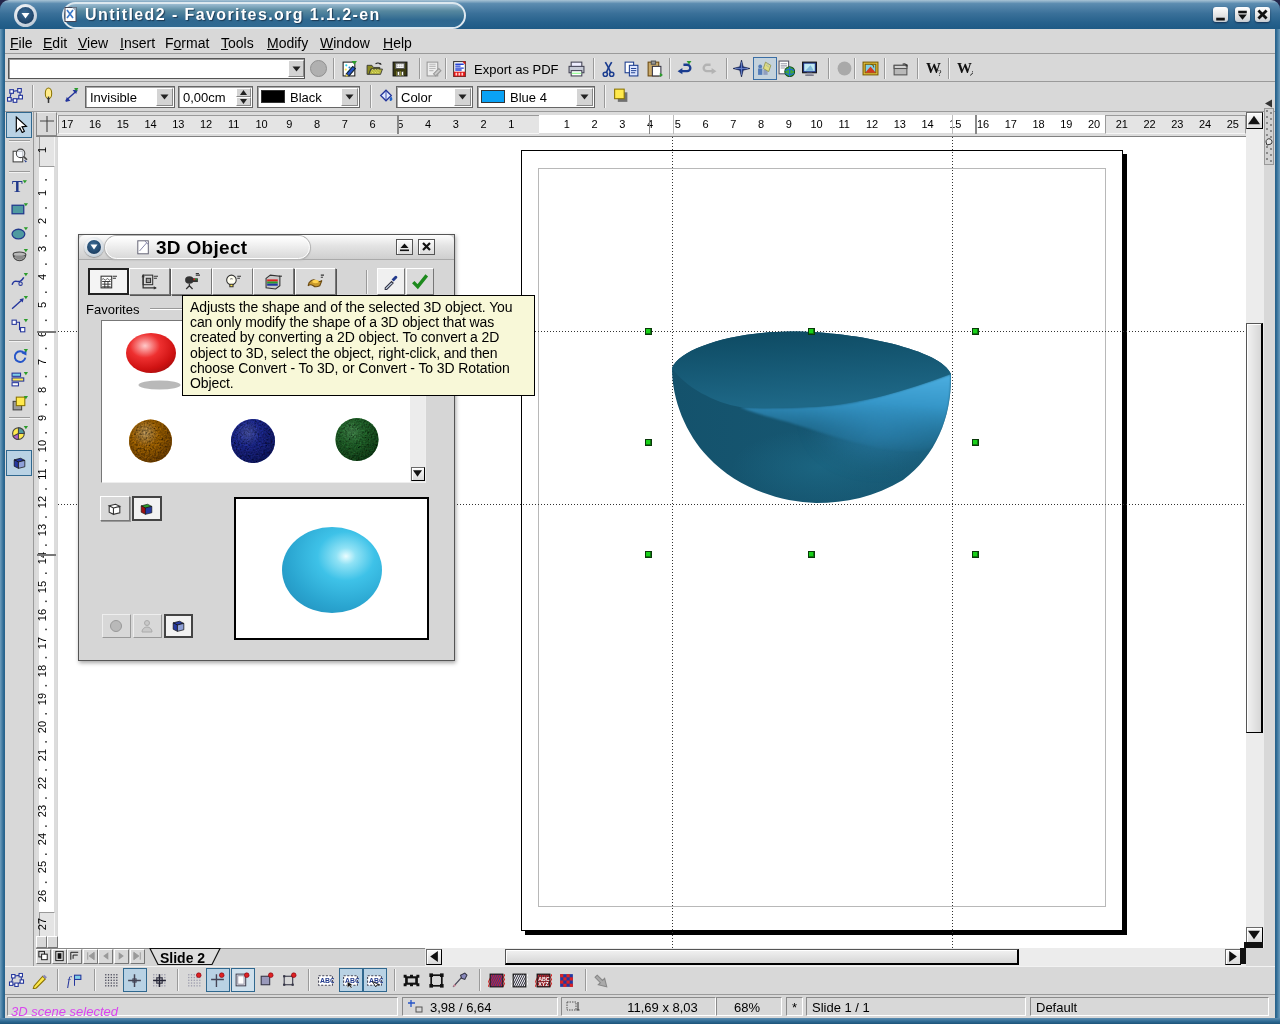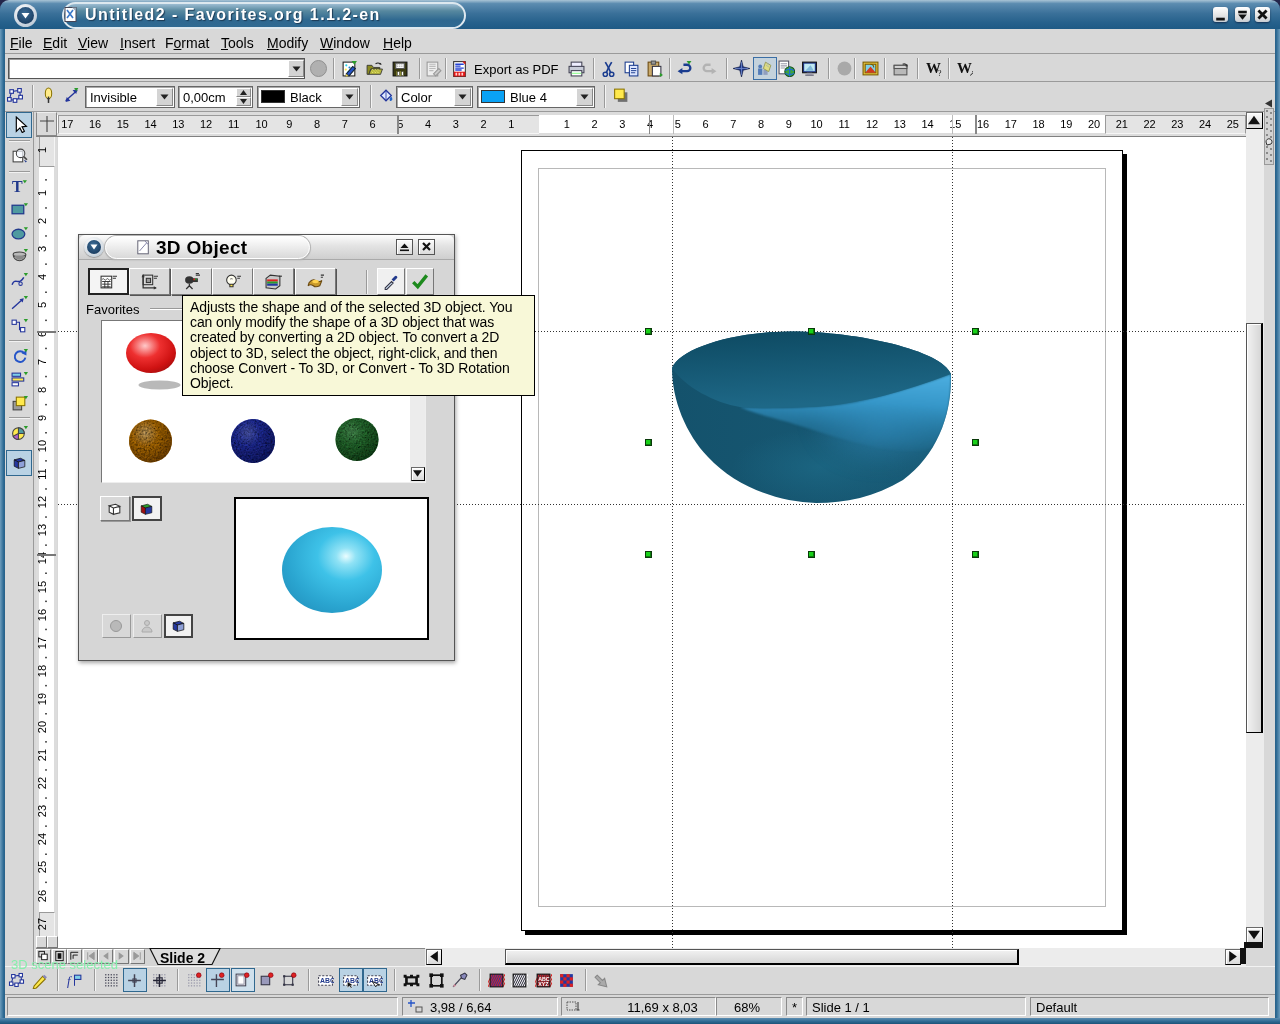--- a/index.html
+++ b/index.html
@@ -789,21 +789,21 @@
   </svg>
 <div style="position:absolute;left:57px;top:969px;width:2px;height:22px;background:#9a9a9a;border-right:1px solid #f4f4f4;"></div>
 <div style="position:absolute;left:94px;top:969px;width:2px;height:22px;background:#9a9a9a;border-right:1px solid #f4f4f4;"></div>
 <div style="position:absolute;left:177px;top:969px;width:2px;height:22px;background:#9a9a9a;border-right:1px solid #f4f4f4;"></div>
 <div style="position:absolute;left:308px;top:969px;width:2px;height:22px;background:#9a9a9a;border-right:1px solid #f4f4f4;"></div>
 <div style="position:absolute;left:394px;top:969px;width:2px;height:22px;background:#9a9a9a;border-right:1px solid #f4f4f4;"></div>
 <div style="position:absolute;left:479px;top:969px;width:2px;height:22px;background:#9a9a9a;border-right:1px solid #f4f4f4;"></div>
 <div style="position:absolute;left:585px;top:969px;width:2px;height:22px;background:#9a9a9a;border-right:1px solid #f4f4f4;"></div>
 <div style="position:absolute;left:5px;top:994px;width:1270px;height:24px;background:#d8d8d8;border-top:1px solid #9a9a9a;"></div>
 <div style="position:absolute;left:7px;top:997px;width:391px;height:19px;border:1px solid #8a8a8a;border-bottom-color:#fff;border-right-color:#fff;"></div>
-<div style="position:absolute;left:11px;top:957px;width:383px;height:15px;font-size:13px;color:#86efac;white-space:nowrap;">3D scene selected</div>
+<div style="position:absolute;left:11px;top:1004px;width:383px;height:15px;font-size:13px;color:#d946ef;white-space:nowrap;font-style:italic;">3D scene selected</div>
 <div style="position:absolute;left:402px;top:997px;width:156px;height:19px;border:1px solid #8a8a8a;border-bottom-color:#fff;border-right-color:#fff;"></div>
 <div style="position:absolute;left:430px;top:1000px;width:148px;height:15px;font-size:13px;color:#000;white-space:nowrap;">3,98 / 6,64</div>
 <div style="position:absolute;left:561px;top:997px;width:155px;height:19px;border:1px solid #8a8a8a;border-bottom-color:#fff;border-right-color:#fff;"></div>
 <div style="position:absolute;left:589px;top:1000px;width:147px;height:15px;font-size:13px;color:#000;white-space:nowrap;text-align:center;">11,69 x 8,03</div>
 <div style="position:absolute;left:716px;top:997px;width:66px;height:19px;border:1px solid #8a8a8a;border-bottom-color:#fff;border-right-color:#fff;"></div>
 <div style="position:absolute;left:734px;top:1000px;width:58px;height:15px;font-size:13px;color:#000;white-space:nowrap;">68%</div>
 <div style="position:absolute;left:786px;top:997px;width:17px;height:19px;border:1px solid #8a8a8a;border-bottom-color:#fff;border-right-color:#fff;"></div>
 <div style="position:absolute;left:792px;top:1000px;width:9px;height:15px;font-size:13px;color:#000;white-space:nowrap;">*</div>
 <div style="position:absolute;left:806px;top:997px;width:220px;height:19px;border:1px solid #8a8a8a;border-bottom-color:#fff;border-right-color:#fff;"></div>
 <div style="position:absolute;left:812px;top:1000px;width:212px;height:15px;font-size:13px;color:#000;white-space:nowrap;">Slide 1 / 1</div>

